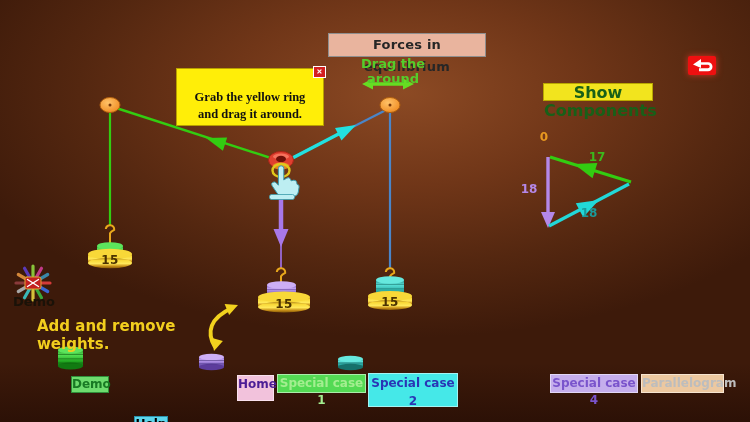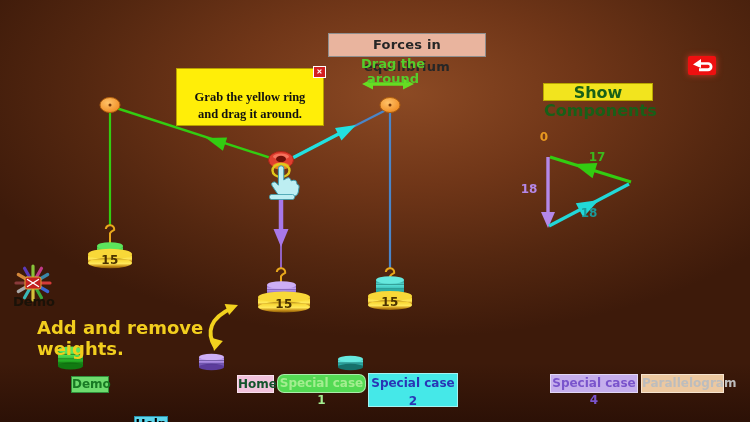--- a/index.html
+++ b/index.html
@@ -48,30 +48,30 @@
   .weight-label{
     width:28px;text-align:center;color:#4a3200;
     font-size:12px;font-weight:bold;letter-spacing:.5px;
   }
   .demo-label{
     left:11px;top:294px;width:46px;text-align:center;
     color:#1a1208;font-size:13px;font-weight:bold;
   }
   .add-remove{
     left:37px;top:317px;width:180px;
-    color:#f2ce1e;font-size:18px;font-weight:bold;
+    color:#f2ce1e;font-size:15px;font-weight:bold;
   }
   .btn{
     position:absolute;font-size:12px;font-weight:bold;text-align:center;
     border:1px solid rgba(255,255,255,.5);box-sizing:border-box;cursor:pointer;
   }
   .btn-demo{left:71px;top:376px;width:38px;height:17px;line-height:15px;background:#6edc6e;color:#187a24;border-color:#2f8f3a;}
   .btn-help{left:134px;top:376px;width:34px;height:33px;line-height:15px;background:#5cd6ec;color:#000000;border-color:#2a93ad;margin-top:40px;}
-  .btn-home{left:237px;top:375px;width:37px;height:18px;line-height:16px;background:#f2c2dc;color:#14532d;}
-  .btn-sc1{left:277px;top:374px;width:89px;height:19px;line-height:17px;background:#54da54;color:#a4ee90;border-radius:7px;}
+  .btn-home{left:237px;top:375px;width:37px;height:26px;line-height:16px;background:#f2c2dc;color:#4c1d95;}
+  .btn-sc1{left:277px;top:374px;width:89px;height:19px;line-height:17px;background:#54da54;color:#a4ee90;}
   .btn-sc2{left:368px;top:373px;width:90px;height:34px;line-height:18px;background:#45e8e8;color:#2a35b5;}
   .btn-sc3{left:460px;top:374px;width:88px;height:19px;line-height:17px;background:#f8c2d6;color:#ee6cc8;}
   .btn-sc4{left:550px;top:374px;width:88px;height:19px;line-height:17px;background:#c5aeec;color:#7a54cc;}
   .btn-par{left:641px;top:374px;width:83px;height:19px;line-height:17px;background:#ecc8a0;color:#bdbdbd;}
 </style>
 </head>
 <body>
 
 <div class="scene">
 

